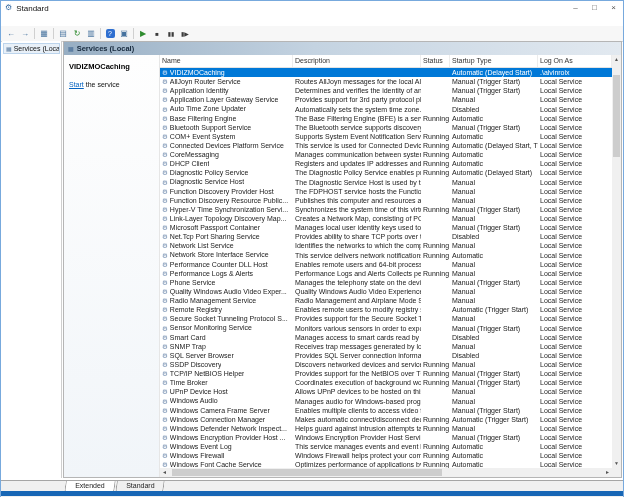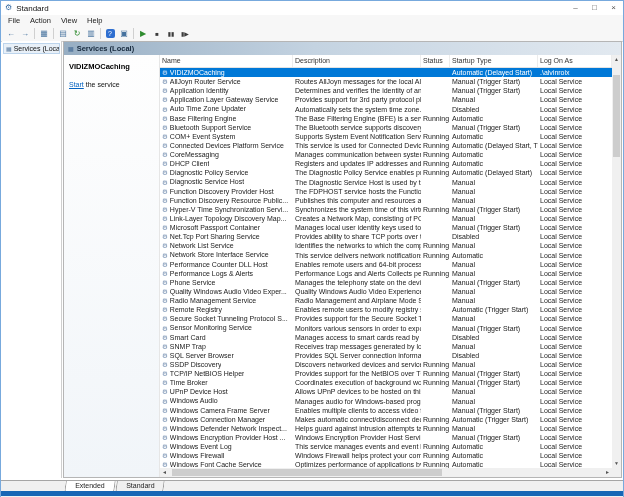--- a/index.html
+++ b/index.html
@@ -97,26 +97,20 @@
   <div class="titlebar">
     <span class="title-icon">⚙</span>
     <span>Standard</span>
     <div class="window-controls">
         <span class="win-btn">–</span>
         <span class="win-btn">□</span>
         <span class="win-btn">×</span>
       </div>
   </div>
 
-  <div class="menubar">
-      <span class="menu-item">File</span>
-      <span class="menu-item">Action</span>
-      <span class="menu-item">View</span>
-      <span class="menu-item">Help</span>
-    </div>
 
   <div class="toolbar">
       <span class="tb-btn tb-back">
         <span>←</span>
       </span>
       <span class="tb-btn tb-forward">
         <span>→</span>
       </span>
       <div class="tb-sep"></div>
       <span class="tb-btn tb-show-console-tree">

